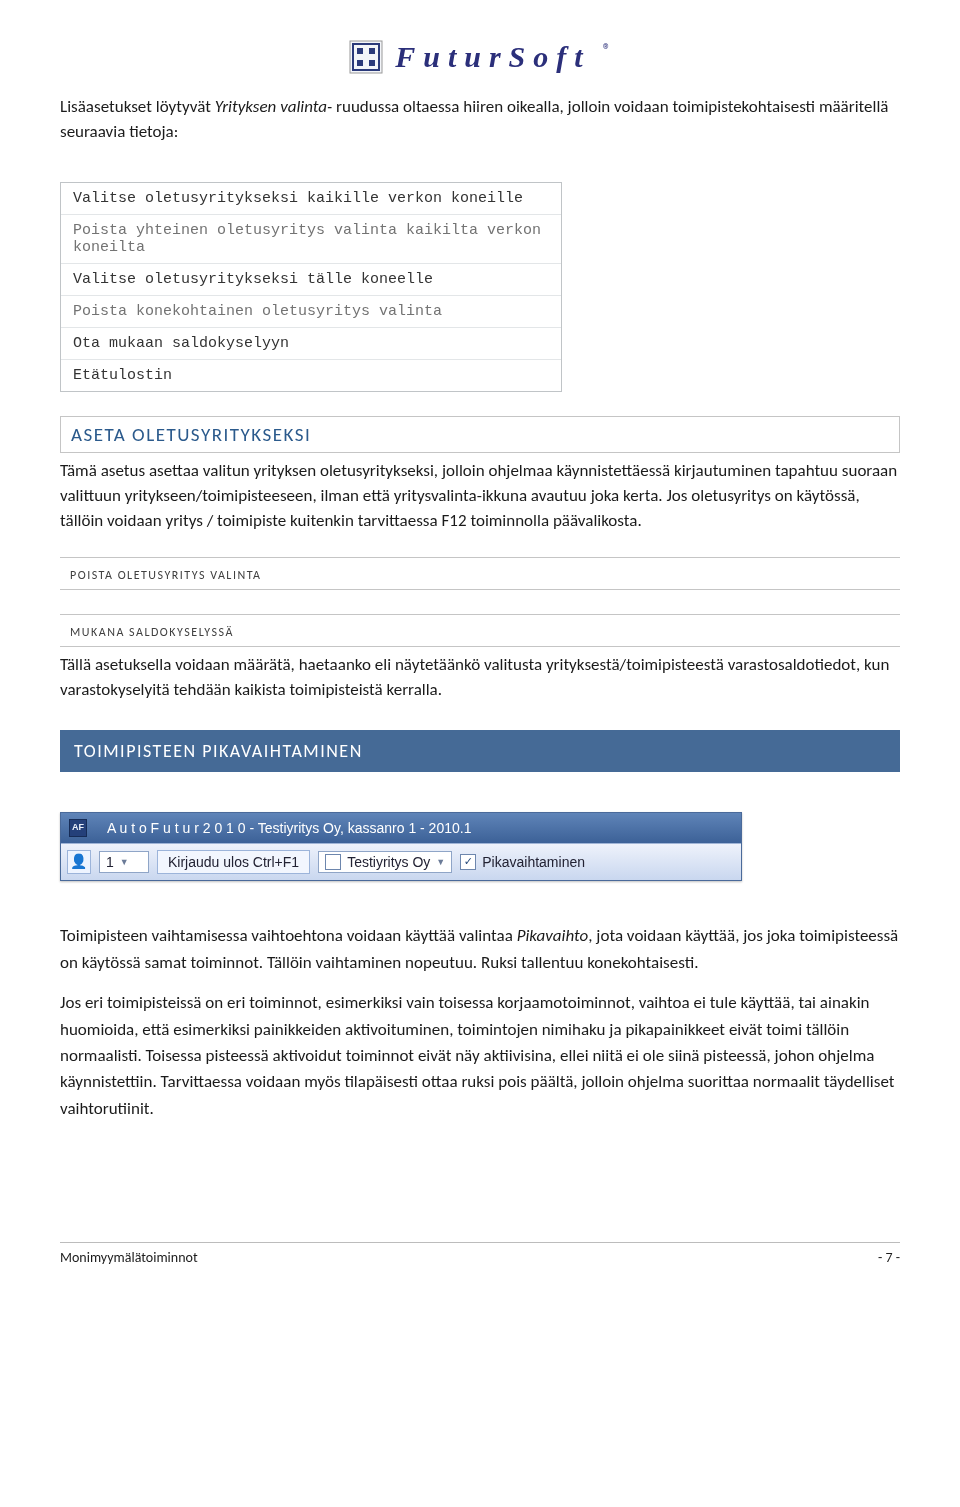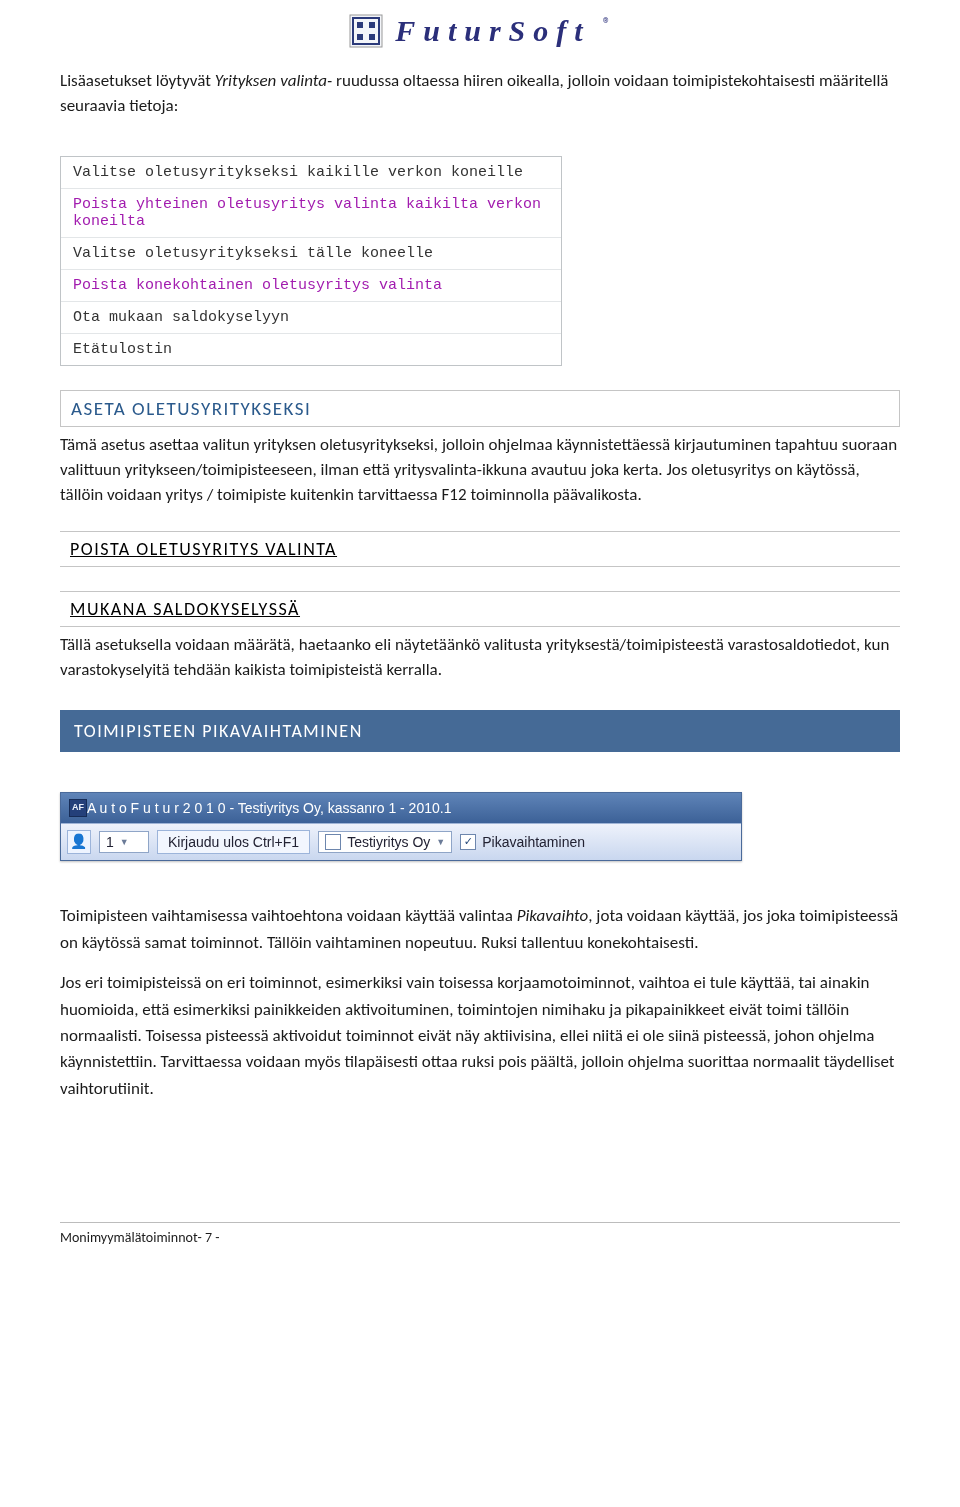--- a/index.html
+++ b/index.html
@@ -11,20 +11,21 @@
     width: 960px;
   }
   .page {
     width: 960px;
     padding: 14px 60px 20px 60px;
     box-sizing: border-box;
   }
   .logo-row {
     text-align: center;
     margin-bottom: 8px;
+    margin-top: 26px;
   }
   .logo {
     display: inline-flex;
     align-items: center;
     gap: 12px;
   }
   .logo-icon {
     width: 34px;
     height: 34px;
   }
@@ -48,21 +49,21 @@
     border: 1px solid #c0c4c7;
     font-family: Liberation Mono, monospace;
     font-size: 15px;
     color: #333;
   }
   .context-menu .item {
     padding: 7px 12px;
     border-top: 1px solid #e3e6e8;
   }
   .context-menu .item:first-child { border-top: none; }
-  .context-menu .dim { color: #a21caf; }
+  .context-menu .dim { color: #737373; }
 
   .section-title-bar {
     margin-top: 24px;
     background: #fff;
     border: 1px solid #c5c5c5;
     padding: 6px 10px;
     font-family: Calibri, Arial, sans-serif;
   }
   .section-title {
     color: #2b5a8c;
@@ -75,24 +76,23 @@
     margin-top: 6px;
   }
 
   .sub-title-bar {
     margin-top: 24px;
     border-top: 1px solid #c5c5c5;
     border-bottom: 1px solid #c5c5c5;
     padding: 6px 10px;
   }
   .sub-title {
-    color: #000000;
-    font-size: 18px;
+    color: #404040;
+    font-size: 12px;
     letter-spacing: 1.5px;
-    text-decoration: underline;
   }
 
   .dark-bar {
     margin-top: 28px;
     background: #456a96;
     color: #ffffff;
     padding: 10px 14px;
     font-size: 18px;
     letter-spacing: 1.5px;
   }
@@ -104,21 +104,21 @@
     box-shadow: 0 1px 2px rgba(0,0,0,0.25);
     font-family: Tahoma, 'Segoe UI', sans-serif;
     font-size: 14px;
   }
   .toolbar-title {
     background: linear-gradient(#5f84b8, #3c6197);
     color: #fff;
     padding: 6px 8px;
     display: flex;
     align-items: center;
-    gap: 0;
+    gap: 20px;
   }
   .app-small-icon {
     width: 16px; height: 16px;
     background: #24407a;
     border: 1px solid #162c57;
     display: inline-block;
     color: #eaf0fb;
     font-size: 9px;
     line-height: 14px;
     text-align: center;
@@ -182,21 +182,21 @@
   }
   .body2 p { margin: 0 0 14px 0; }
   .body2 em { font-style: italic; }
 
   .footer {
     margin-top: 120px;
     border-top: 1px solid #bcbcbc;
     padding-top: 6px;
     font-size: 14px;
     display: flex;
-    justify-content: flex-start;
+    justify-content: space-between;
   }
 </style>
 </head>
 <body>
 
 <div class="page">
 
   <div class="logo-row">
     <span class="logo">
       <svg class="logo-icon" viewBox="0 0 34 34">

